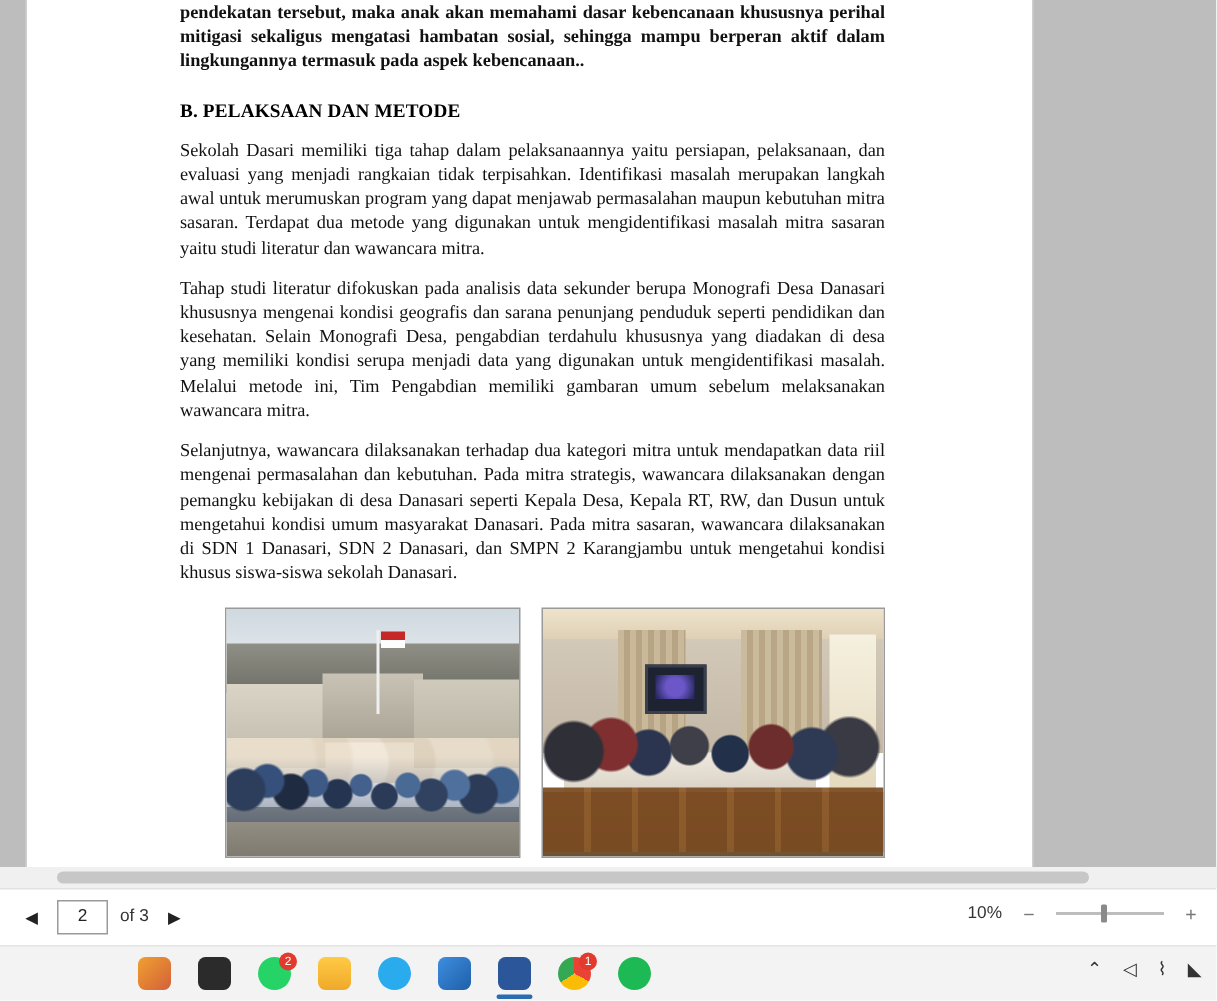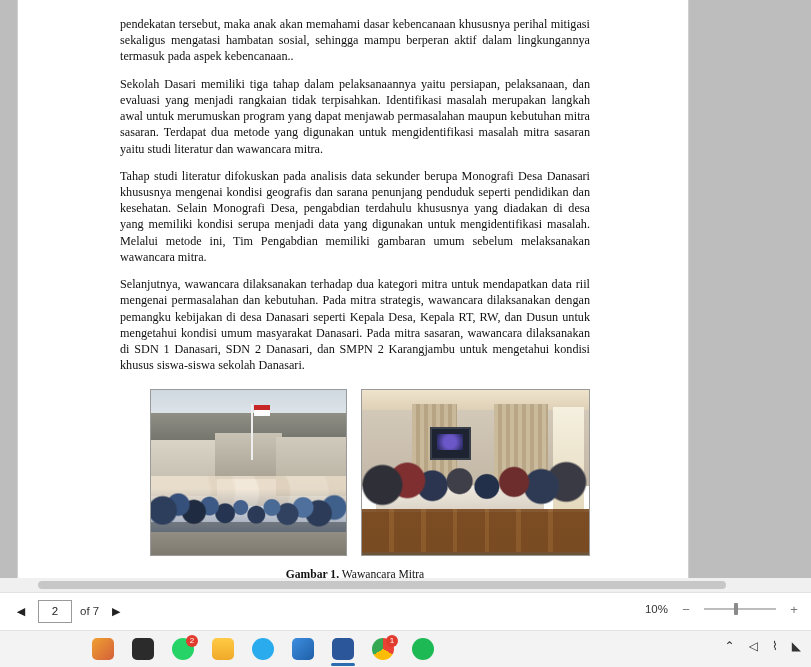--- a/index.html
+++ b/index.html
@@ -66,21 +66,22 @@
   p.body-text {
     margin: 0 0 11px 0;
     font-size: 12.2px;
     line-height: 1.33;
     text-align: justify;
     color: #111111;
     text-indent: 0;
   }
   p.first-clipped {
     margin-top: 0;
-    padding-top: 16px;
+    padding-top: 0;
+    font-weight: bold;
   }
   h2.section-head {
     margin: 18px 0 10px 0;
     font-size: 12.8px;
     font-weight: bold;
     color: #000000;
     letter-spacing: .1px;
   }
 
   
@@ -384,20 +385,21 @@
 
   <div id="doc-viewport">
     <div id="page-surround-left"></div>
     <div id="page-surround-right"></div>
 
     <div id="page-sheet">
       <div class="page-inner">
 
         <p class="body-text first-clipped">pendekatan tersebut, maka anak akan memahami dasar kebencanaan khususnya perihal mitigasi sekaligus mengatasi hambatan sosial, sehingga mampu berperan aktif dalam lingkungannya termasuk pada aspek kebencanaan..</p>
 
+        <h2 class="section-head">B. PELAKSAAN DAN METODE</h2>
 
         <p class="body-text">Sekolah Dasari memiliki tiga tahap dalam pelaksanaannya yaitu persiapan, pelaksanaan, dan evaluasi yang menjadi rangkaian tidak terpisahkan. Identifikasi masalah merupakan langkah awal untuk merumuskan program yang dapat menjawab permasalahan maupun kebutuhan mitra sasaran. Terdapat dua metode yang digunakan untuk mengidentifikasi masalah mitra sasaran yaitu studi literatur dan wawancara mitra.</p>
 
         <p class="body-text">Tahap studi literatur difokuskan pada analisis data sekunder berupa Monografi Desa Danasari khususnya mengenai kondisi geografis dan sarana penunjang penduduk seperti pendidikan dan kesehatan. Selain Monografi Desa, pengabdian terdahulu khususnya yang diadakan di desa yang memiliki kondisi serupa menjadi data yang digunakan untuk mengidentifikasi masalah. Melalui metode ini, Tim Pengabdian memiliki gambaran umum sebelum melaksanakan wawancara mitra.</p>
 
         <p class="body-text">Selanjutnya, wawancara dilaksanakan terhadap dua kategori mitra untuk mendapatkan data riil mengenai permasalahan dan kebutuhan. Pada mitra strategis, wawancara dilaksanakan dengan pemangku kebijakan di desa Danasari seperti Kepala Desa, Kepala RT, RW, dan Dusun untuk mengetahui kondisi umum masyarakat Danasari. Pada mitra sasaran, wawancara dilaksanakan di SDN 1 Danasari, SDN 2 Danasari, dan SMPN 2 Karangjambu untuk mengetahui kondisi khusus siswa-siswa sekolah Danasari.</p>
 
         <div class="figure-row">
           <div class="photo one">
             <div class="ph1-sky"></div>
@@ -437,21 +439,21 @@
   </div>
 
   <div id="hscroll">
     <div id="hscroll-thumb"></div>
   </div>
 
   <div id="statusbar">
     <div class="nav-group">
       <div class="arrow-btn">◀</div>
       <div class="page-box">2</div>
-      <div class="of-label">of 7</div>
+      <div class="of-label">of 3</div>
       <div class="arrow-btn">▶</div>
     </div>
 
     <div class="zoom-group">
       <div>10%</div>
       <div class="zoom-minus">−</div>
       <div class="zoom-slider">
         <div class="zoom-track"></div>
         <div class="zoom-knob"></div>
       </div>

